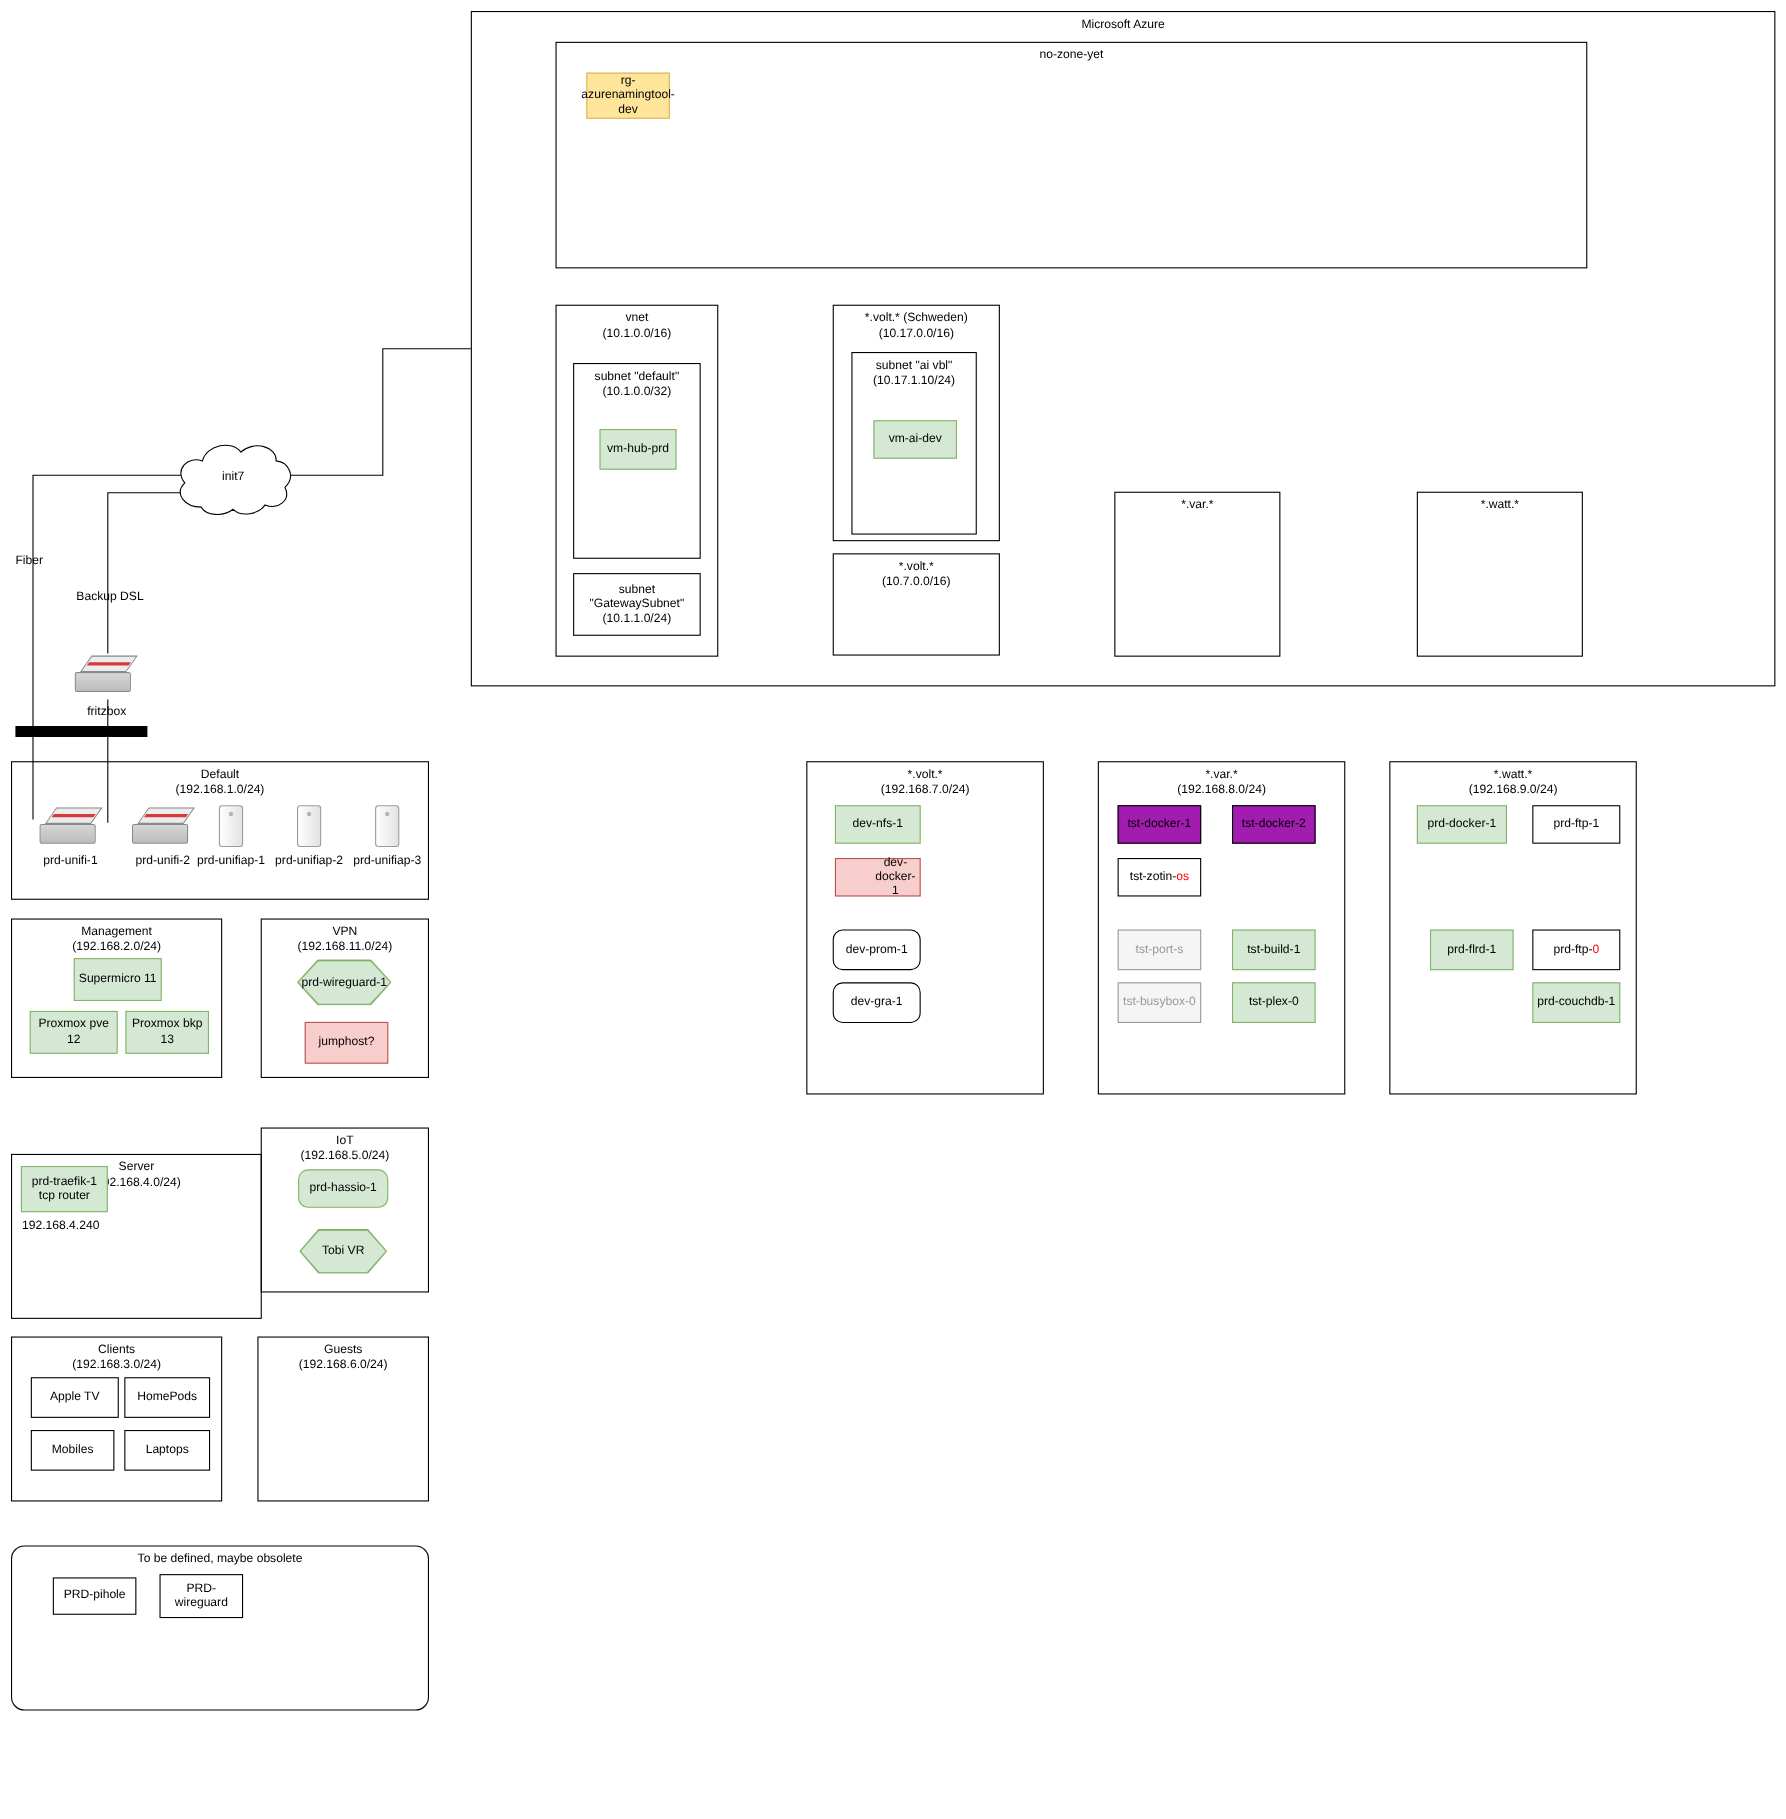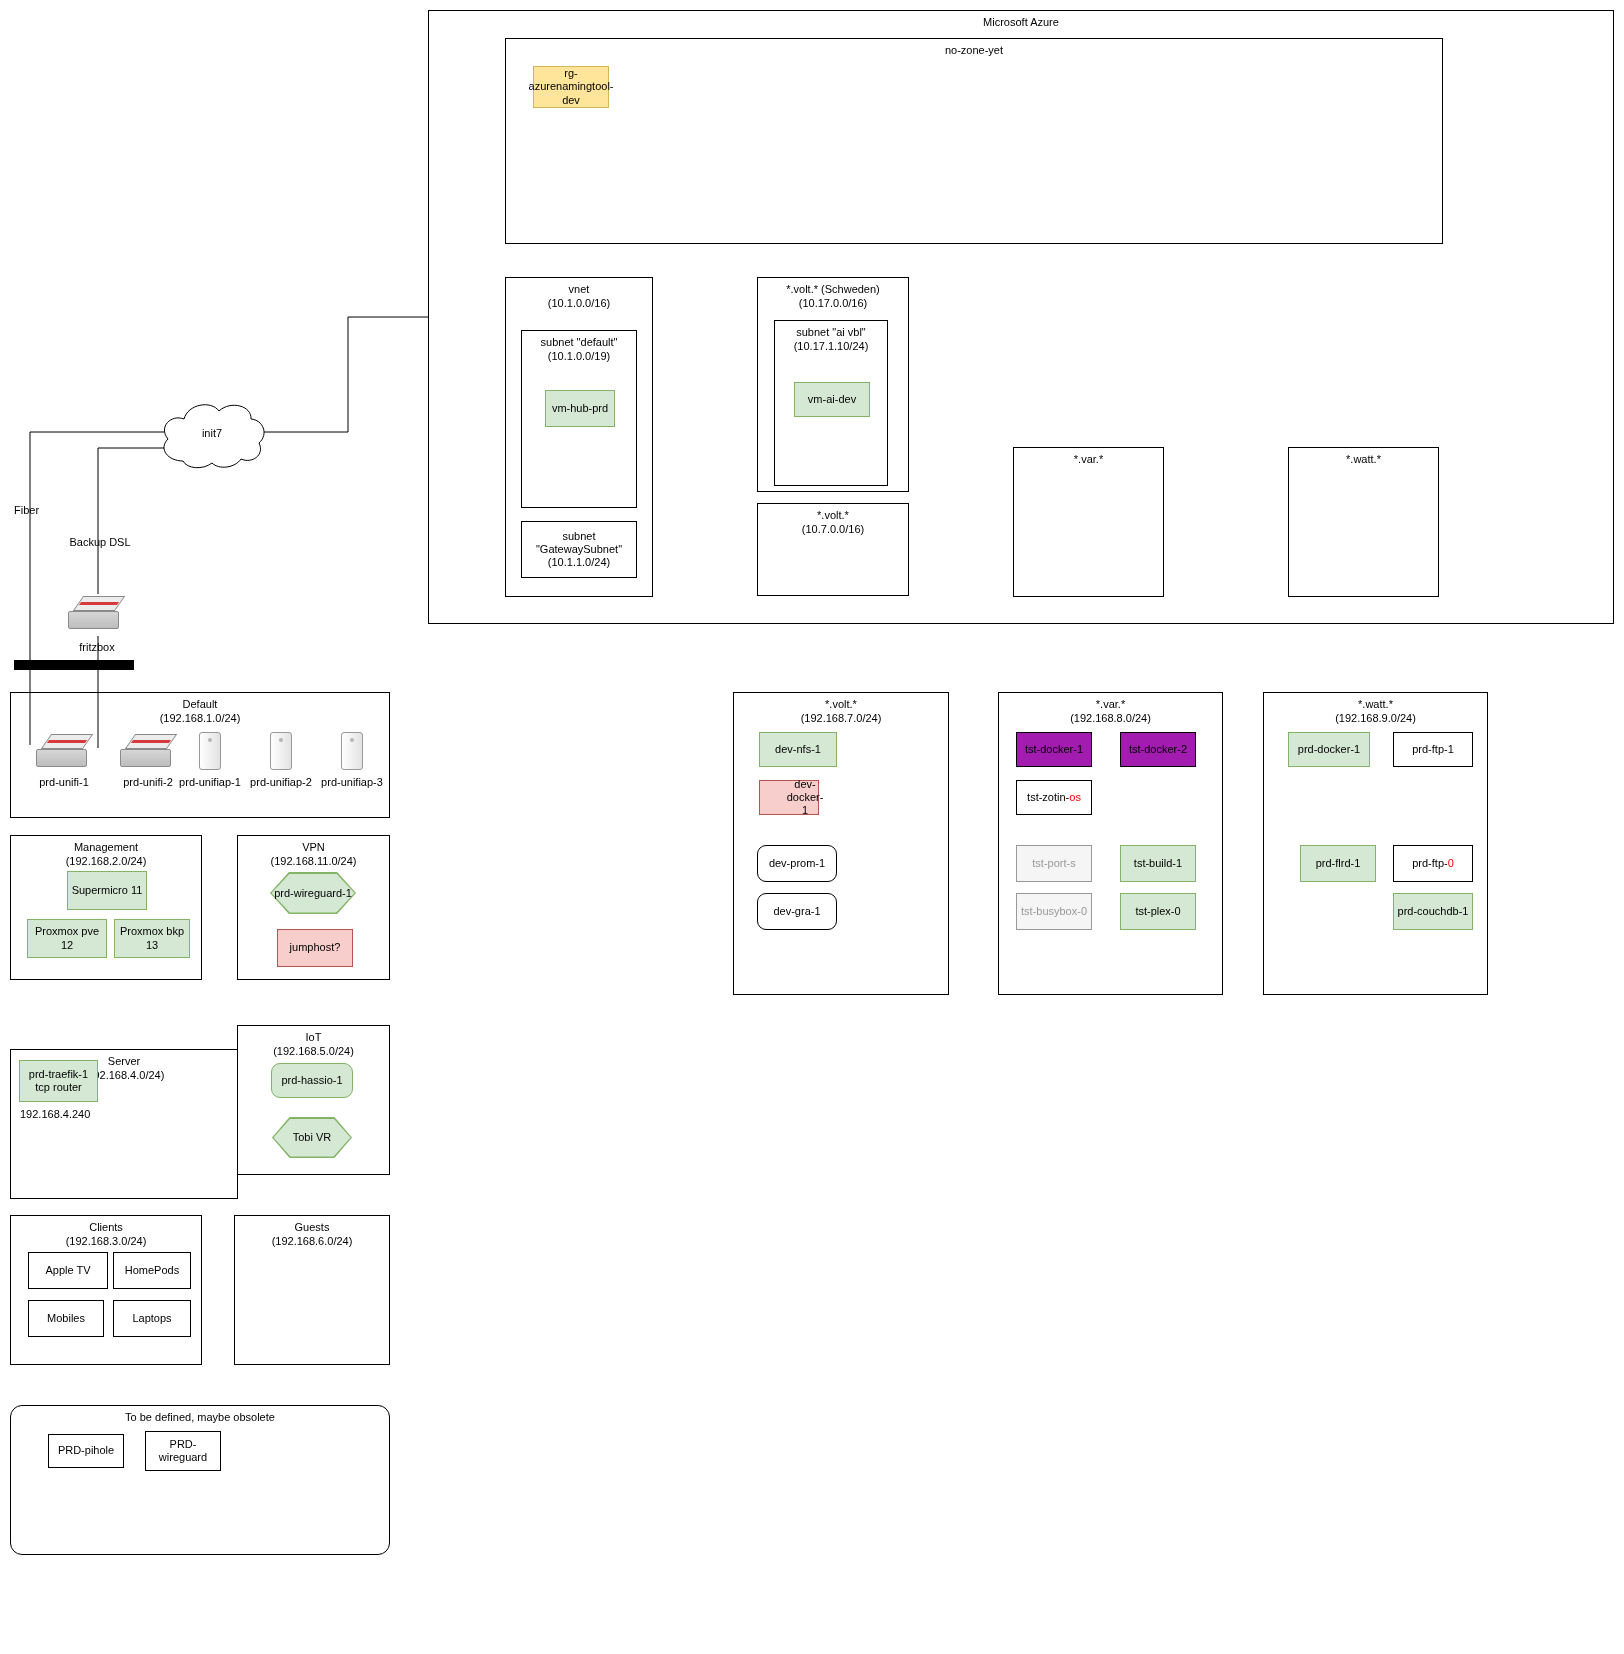--- a/index.html
+++ b/index.html
@@ -69,21 +69,21 @@
 
   <div class="frame" style="left:505px;top:277px;width:148px;height:320px;">
     <div class="ttl">
       <div>vnet</div>
       <div>(10.1.0.0/16)</div>
     </div>
   </div>
   <div class="frame" style="left:521px;top:330px;width:116px;height:178px;">
     <div class="ttl">
       <div>subnet "default"</div>
-      <div>(10.1.0.0/19)</div>
+      <div>(10.1.0.0/32)</div>
     </div>
   </div>
   <div class="node green" style="left:545px;top:390px;width:70px;height:37px;">vm-hub-prd</div>
 
   <div class="node" style="left:521px;top:521px;width:116px;height:57px;">
     <span>subnet</span>
     <span>"GatewaySubnet"</span>
     <span>(10.1.1.0/24)</span>
   </div>
 
@@ -211,21 +211,21 @@
   <div class="node" style="left:48px;top:1434px;width:76px;height:34px;">PRD-pihole</div>
   <div class="node" style="left:145px;top:1431px;width:76px;height:40px;">PRD-wireguard</div>
 
   <div class="frame" style="left:733px;top:692px;width:216px;height:303px;">
     <div class="ttl">
       <div>*.volt.*</div>
       <div>(192.168.7.0/24)</div>
     </div>
   </div>
   <div class="node green" style="left:759px;top:732px;width:78px;height:35px;">dev-nfs-1</div>
-  <div class="node red" style="left:759px;top:780px;width:60px;height:35px;padding-left:34px;">dev-docker-1</div>
+  <div class="node red" style="left:759px;top:780px;width:78px;height:35px;padding-left:34px;">dev-docker-1</div>
   <div class="node rounded" style="left:757px;top:845px;width:80px;height:37px;">dev-prom-1</div>
   <div class="node rounded" style="left:757px;top:893px;width:80px;height:37px;">dev-gra-1</div>
 
   <div class="frame" style="left:998px;top:692px;width:225px;height:303px;">
     <div class="ttl">
       <div>*.var.*</div>
       <div>(192.168.8.0/24)</div>
     </div>
   </div>
   <div class="node blue" style="left:1016px;top:732px;width:76px;height:35px;">tst-docker-1</div>

